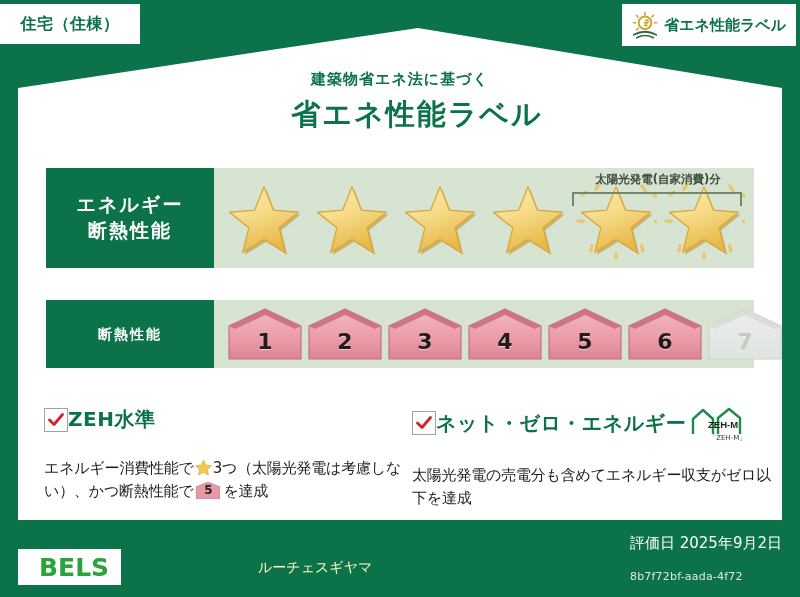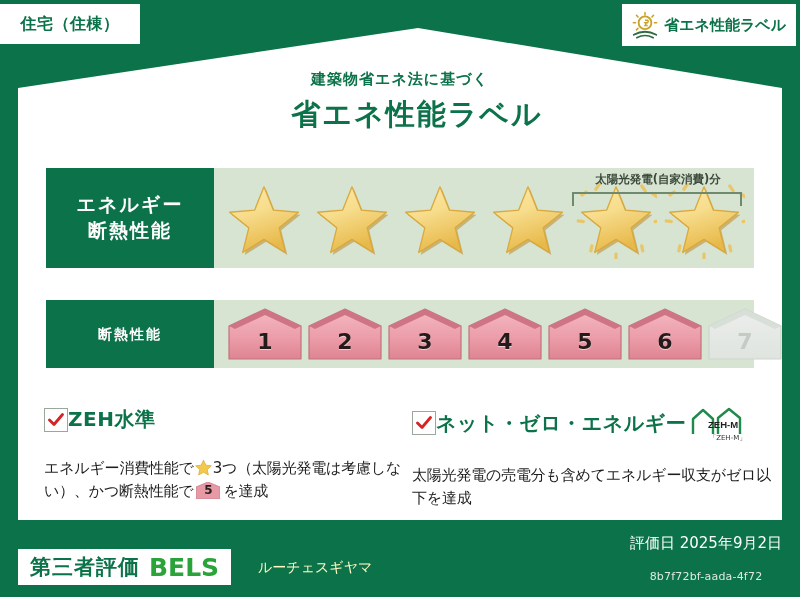--- a/index.html
+++ b/index.html
@@ -104,21 +104,21 @@
   
   .bels-box{
     position:absolute;left:18px;bottom:12px;height:36px;background:#fff;
     display:flex;align-items:center;padding:0 12px;z-index:7;
   }
   .bels-jp{color:#0b7249;font-size:21px;font-weight:bold;letter-spacing:1px;}
   .bels-en{color:#2aa33a;font-size:25px;font-weight:bold;margin-left:9px;letter-spacing:0px;}
   .bels-name{
     position:absolute;left:258px;bottom:20px;color:#fef9c3;font-size:14px;z-index:7;letter-spacing:0px;
   }
-  .foot-right{position:absolute;right:18px;bottom:14px;text-align:center;z-index:7;}
+  .foot-right{position:absolute;right:18px;bottom:14px;text-align:left;z-index:7;}
   .foot-date{color:#fff;font-size:15px;}
   .foot-id{color:#dfe9e1;font-size:11px;margin-top:17px;letter-spacing:.2px;}
 </style>
 </head>
 <body>
 
 <div class="stage">
 
   <div class="card"></div>
 
@@ -401,21 +401,20 @@
           <path d="M30 28 L30 12 L41 3 L52 12 L52 28" fill="none" stroke="#1f8a4c" stroke-width="2.4" stroke-linejoin="round"></path>
           <text x="20" y="22" font-size="9.5" font-weight="bold" fill="#1f1f1f" font-family="'Liberation Sans',sans-serif">ZEH-M</text>
         </svg>
         <span class="zehm-cap">「ZEH-M」</span>
       </span>
     </div>
     <div class="crit-body">太陽光発電の売電分も含めてエネルギー収支がゼロ以下を達成</div>
   </div>
 
   <div class="bels-box">
-    <span class="bels-jp">第三者評価</span>
     <span class="bels-en">BELS</span>
   </div>
   <div class="bels-name">ルーチェスギヤマ</div>
 
   <div class="foot-right">
     <div class="foot-date">評価日 2025年9月2日</div>
     <div class="foot-id">8b7f72bf-aada-4f72</div>
   </div>
 
 </div>

